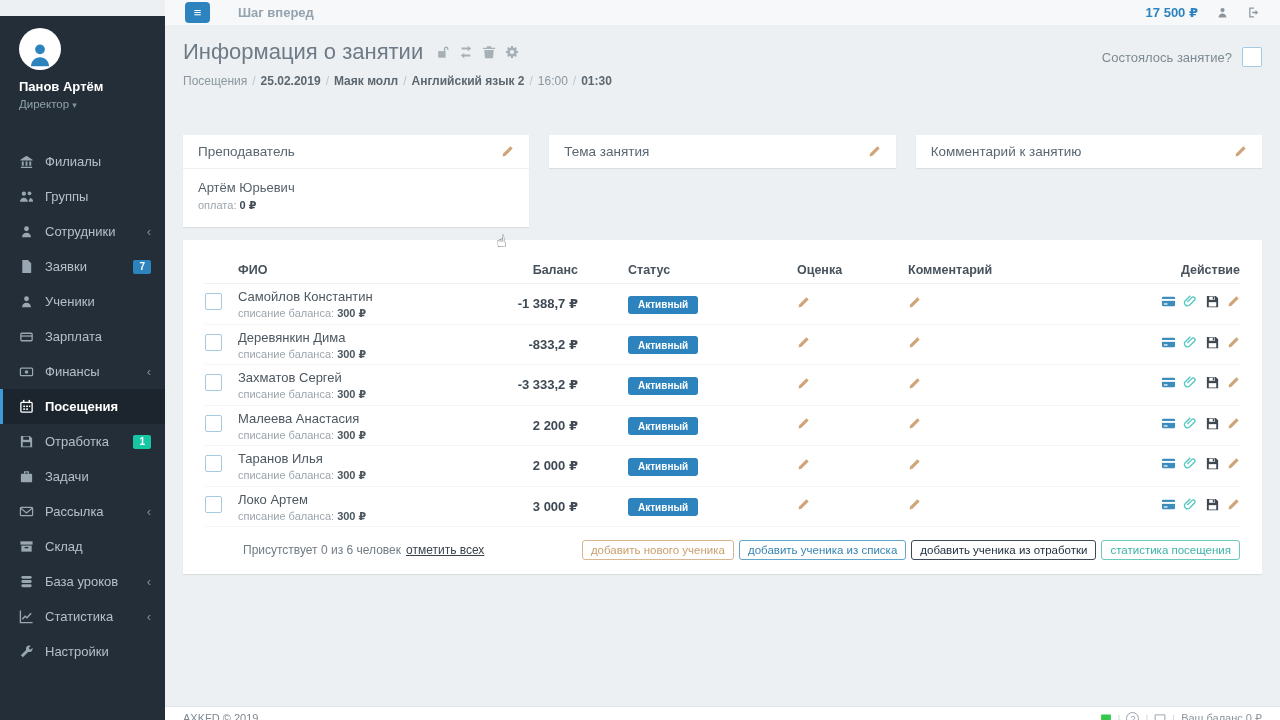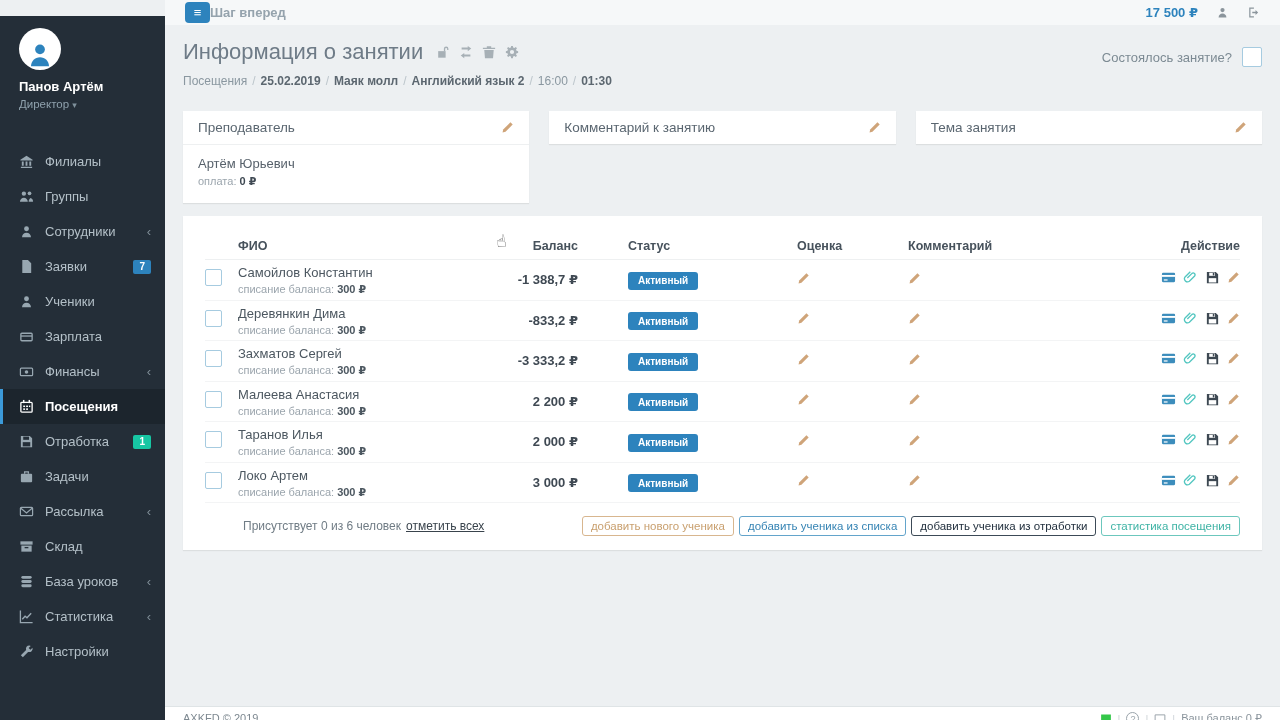--- a/index.html
+++ b/index.html
@@ -22,21 +22,21 @@
   .nav-item.active .ni { color:#fff; }
   .nav-badge { margin-left:auto; color:#fff; font-size:10px; font-weight:bold; padding:2px 6px; border-radius:2px; line-height:1; }
   .nav-badge.blue { background:#2d83bd; }
   .nav-badge.teal { background:#17c6a3; }
   .chev { margin-left:auto; color:#7f8d96; font-size:13px; line-height:1; }
 
   
   .main { position:absolute; left:165px; top:0; right:0; bottom:0; }
   .topbar { height:25px; background:#f6f8f9; display:flex; align-items:center; padding:0 20px; }
   .hamburger { width:25px; height:21px; background:#2d83bd; border:none; border-radius:4px; color:#fff; font-size:13px; line-height:1; cursor:pointer; display:flex; align-items:center; justify-content:center; }
-  .topbar-title { margin-left:0; color:#95a3ad; font-size:13px; font-weight:bold; }
+  .topbar-title { margin-left:28px; color:#95a3ad; font-size:13px; font-weight:bold; }
   .topbar-right { margin-left:auto; display:flex; align-items:center; gap:18px; }
   .topbar-balance { color:#2d83bd; font-size:13px; font-weight:bold; cursor:pointer; }
   .tb-ic { width:13px; height:13px; color:#8b959c; cursor:pointer; }
 
   .content { padding:14px 18px 0; }
 
   .page-head { position:relative; }
   .title-row { display:flex; align-items:center; gap:9px; }
   .page-title { color:#6e7b87; font-size:22px; font-weight:normal; }
   .ti { width:14px; height:14px; color:#a7b0b6; cursor:pointer; }
@@ -45,21 +45,21 @@
   .breadcrumb .sep { color:#bcc5cb; margin:0 5px; }
   .breadcrumb .b { font-weight:bold; color:#5c6770; }
   .held { position:absolute; right:0; top:8px; display:flex; align-items:center; gap:10px; }
   .held-label { color:#7c8a93; font-size:13px; }
   .checkbox { display:inline-block; background:#fff; border:1px solid #a6cbe0; border-radius:2px; cursor:pointer; }
   .checkbox.big { width:20px; height:20px; }
   .checkbox.small { width:17px; height:17px; }
 
   
   .cards-row { display:flex; gap:20px; margin-top:23px; }
-  .card { flex:1; background:#fff; box-shadow:0 1px 1px rgba(0,0,0,.07); }
+  .card { flex:1; background:#fff; box-shadow:0 1px 1px rgba(0,0,0,.07);margin-top:24px; }
   .card-head { display:flex; align-items:center; justify-content:space-between; padding:9px 15px; border-bottom:1px solid #eef0f1; }
   .card-title { color:#5a6670; font-size:13.5px; }
   .pencil { width:13px; height:13px; color:#cfa479; cursor:pointer; }
   .card-body { padding:11px 15px 15px; }
   .teacher-name { color:#57616b; font-size:13px; }
   .teacher-pay { margin-top:4px; font-size:11px; color:#9ba5ad; }
   .teacher-pay b { color:#3f4953; }
 
   
   .panel { margin-top:13px; background:#fff; box-shadow:0 1px 1px rgba(0,0,0,.07); padding:16px 22px 14px; }
@@ -381,29 +381,29 @@
                 <use href="#i-pencil"></use>
               </svg>
           </div>
           <div class="card-body">
             <div class="teacher-name">Артём Юрьевич</div>
             <div class="teacher-pay"><span>оплата:</span> <b>0 ₽</b></div>
           </div>
         </div>
         <div class="card" style="align-self:flex-start">
           <div class="card-head" style="border-bottom:none">
-            <span class="card-title">Комментарий к занятию</span>
+            <span class="card-title">Тема занятия</span>
             <svg class="pencil">
                 <use href="#i-pencil"></use>
               </svg>
           </div>
         </div>
         <div class="card" style="align-self:flex-start">
           <div class="card-head" style="border-bottom:none">
-            <span class="card-title">Тема занятия</span>
+            <span class="card-title">Комментарий к занятию</span>
             <svg class="pencil">
                 <use href="#i-pencil"></use>
               </svg>
           </div>
         </div>
       </div>
 
       <div class="panel">
         <div class="t-head">
           <span></span>

